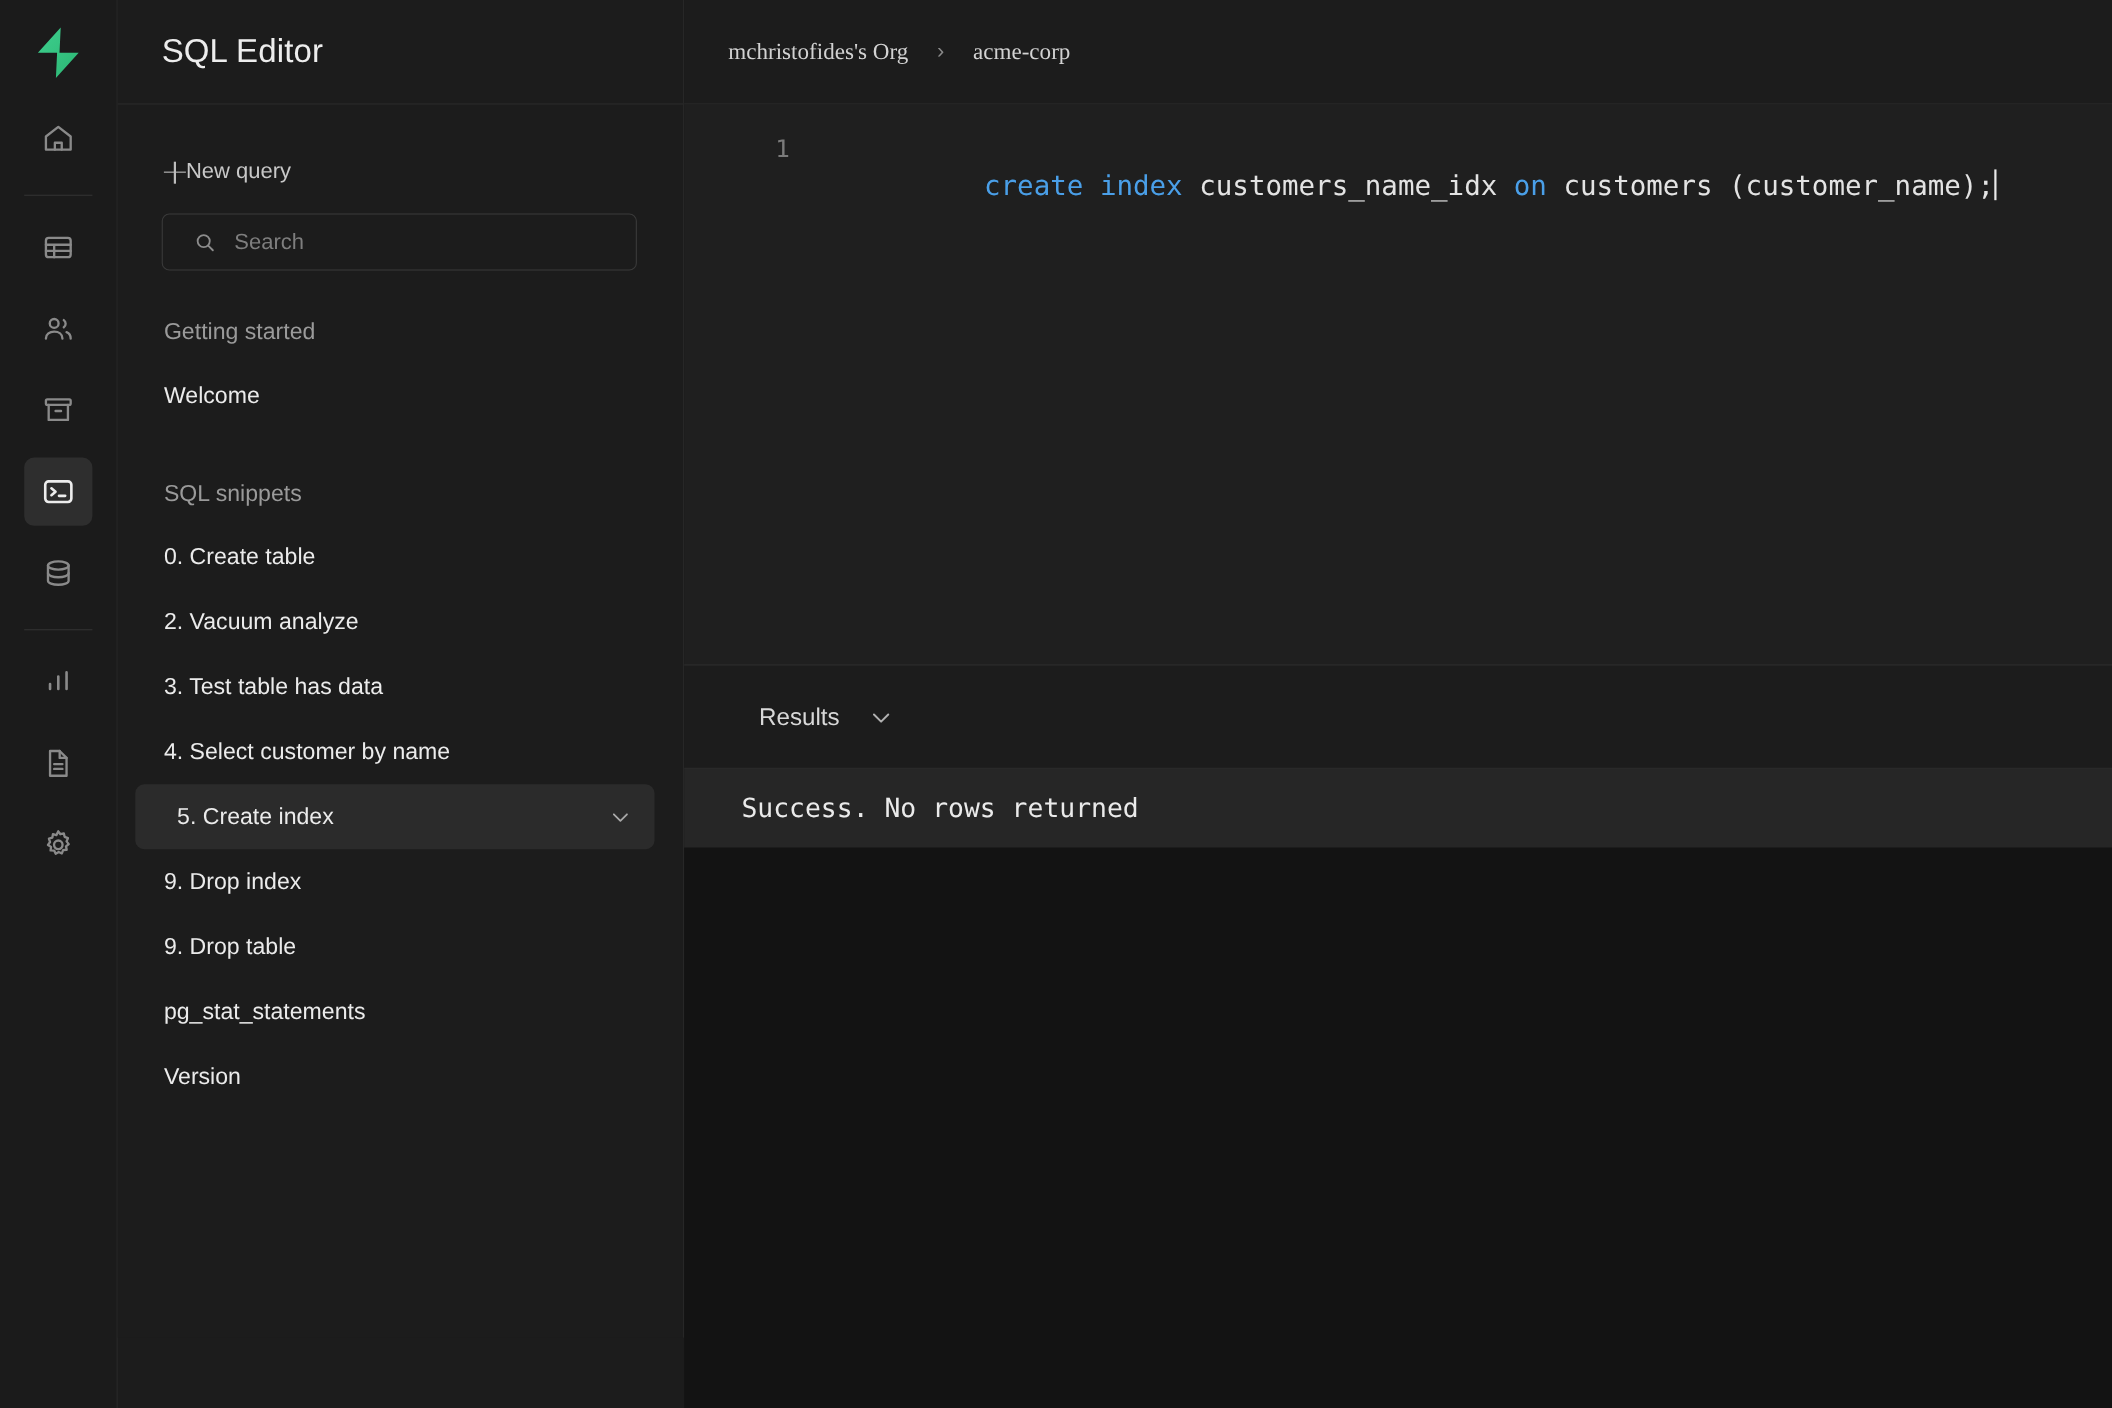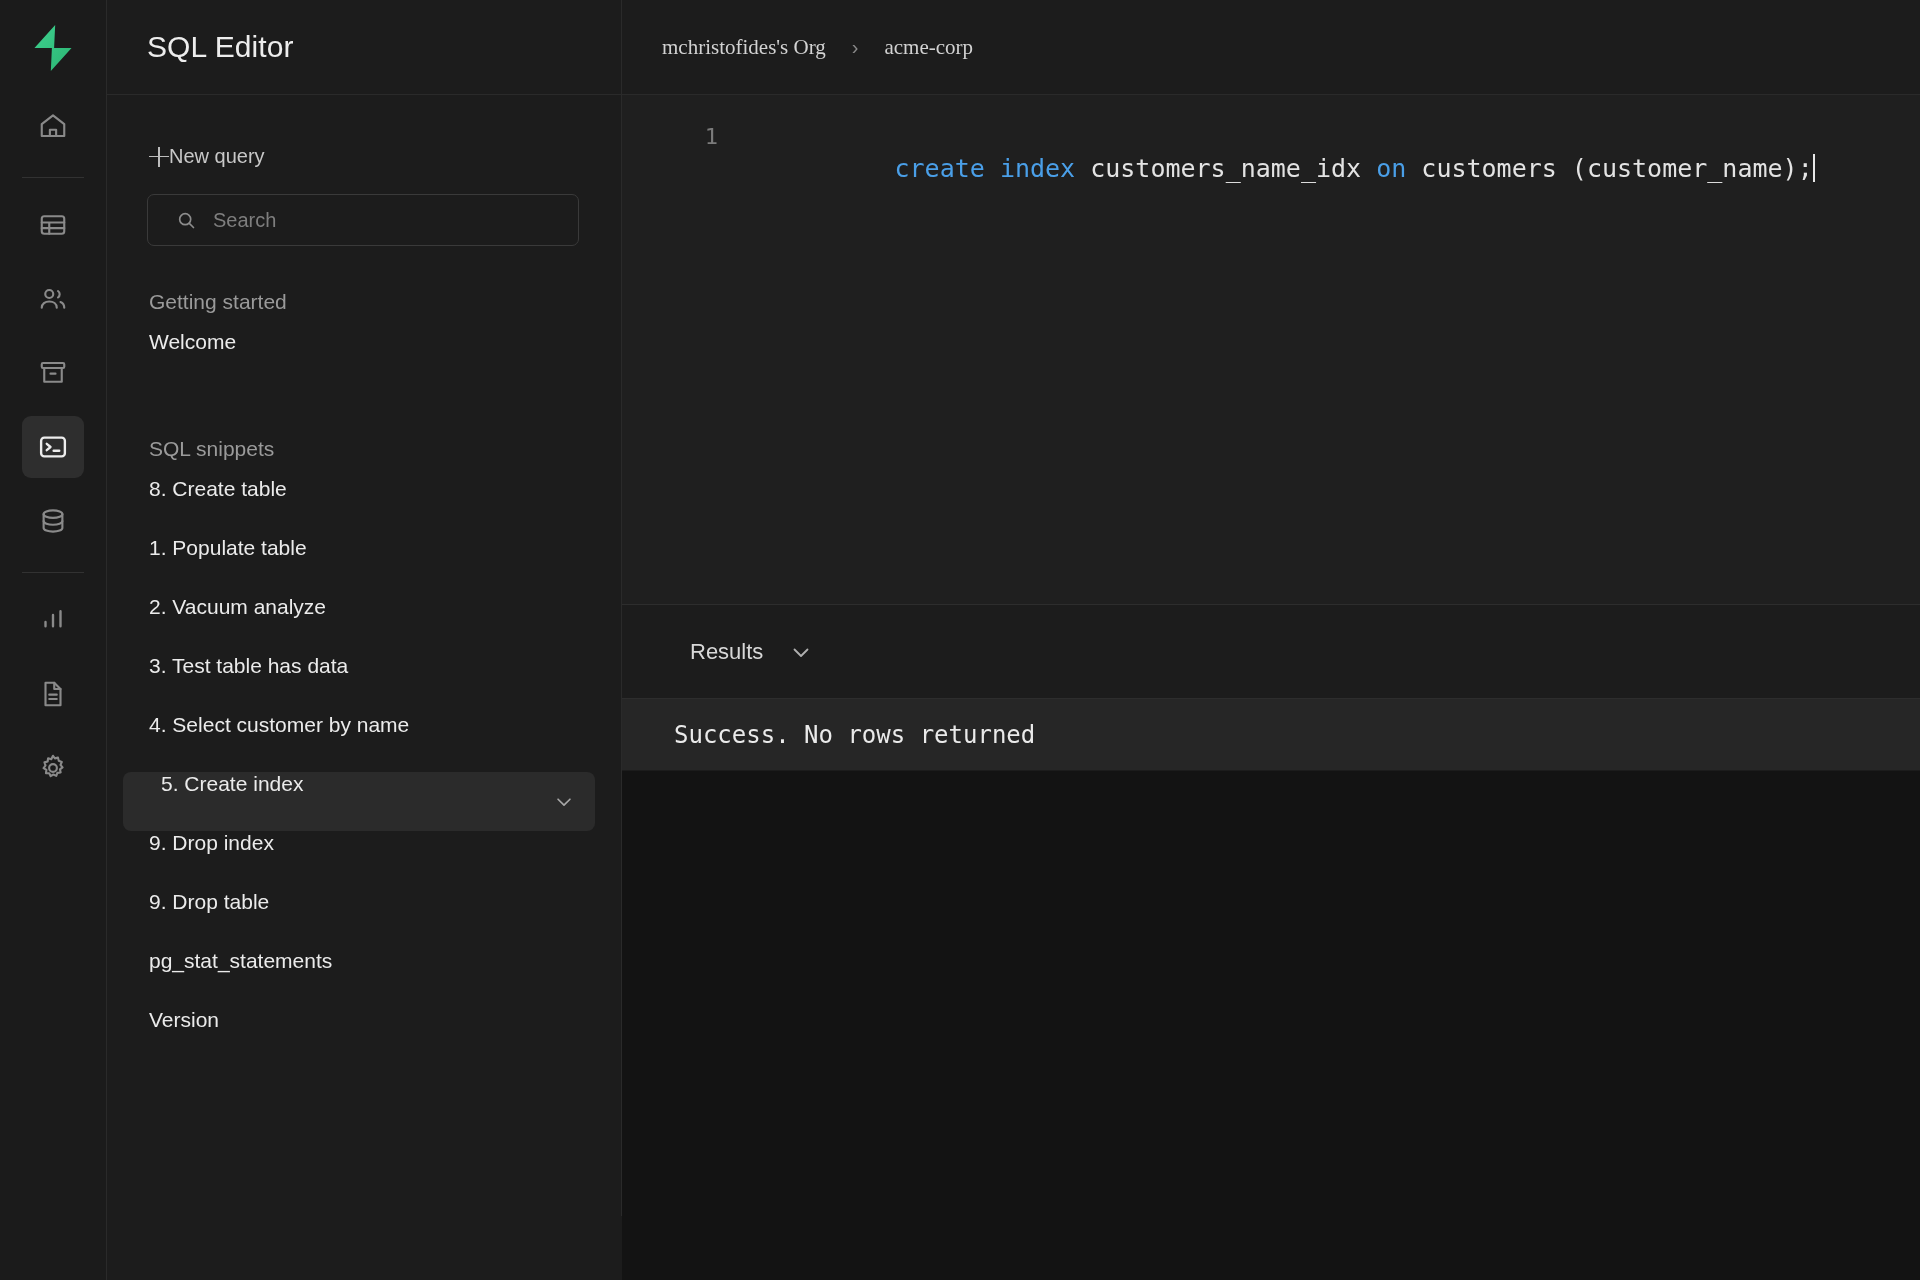--- a/index.html
+++ b/index.html
@@ -90,21 +90,21 @@
   .section-label {
     color:#9a9a9a; font-size:21px;
     padding:10px 0 10px 42px;
     margin-bottom:6px;
   }
   .section-gap { height:38px; }
   .snip {
     height:59px;
     margin:0 26px 0 16px;
     padding-left:26px;
-    display:flex; align-items:flex-start;
+    display:flex; align-items:center;
     color:#ebebeb; font-size:21px;
     border-radius:8px;
     cursor:pointer;
     position:relative;
   }
   .snip.selected { background:#2b2b2b;padding-left:38px; }
   .snip .chev {
     position:absolute; right:20px; top:50%;
     transform:translateY(-50%);
     width:22px; height:22px; color:#a8a8a8;
@@ -291,24 +291,21 @@
       <div class="section-label">Getting started</div>
       <div class="snip">
         <span>Welcome</span>
       </div>
 
       <div class="section-gap"></div>
 
       <div class="section-label">SQL snippets</div>
 
       <div class="snip">
-        <span>8. Create table</span>
-      </div>
-      <div class="snip">
-        <span>1. Populate table</span>
+        <span>0. Create table</span>
       </div>
       <div class="snip">
         <span>2. Vacuum analyze</span>
       </div>
       <div class="snip">
         <span>3. Test table has data</span>
       </div>
       <div class="snip">
         <span>4. Select customer by name</span>
       </div>

